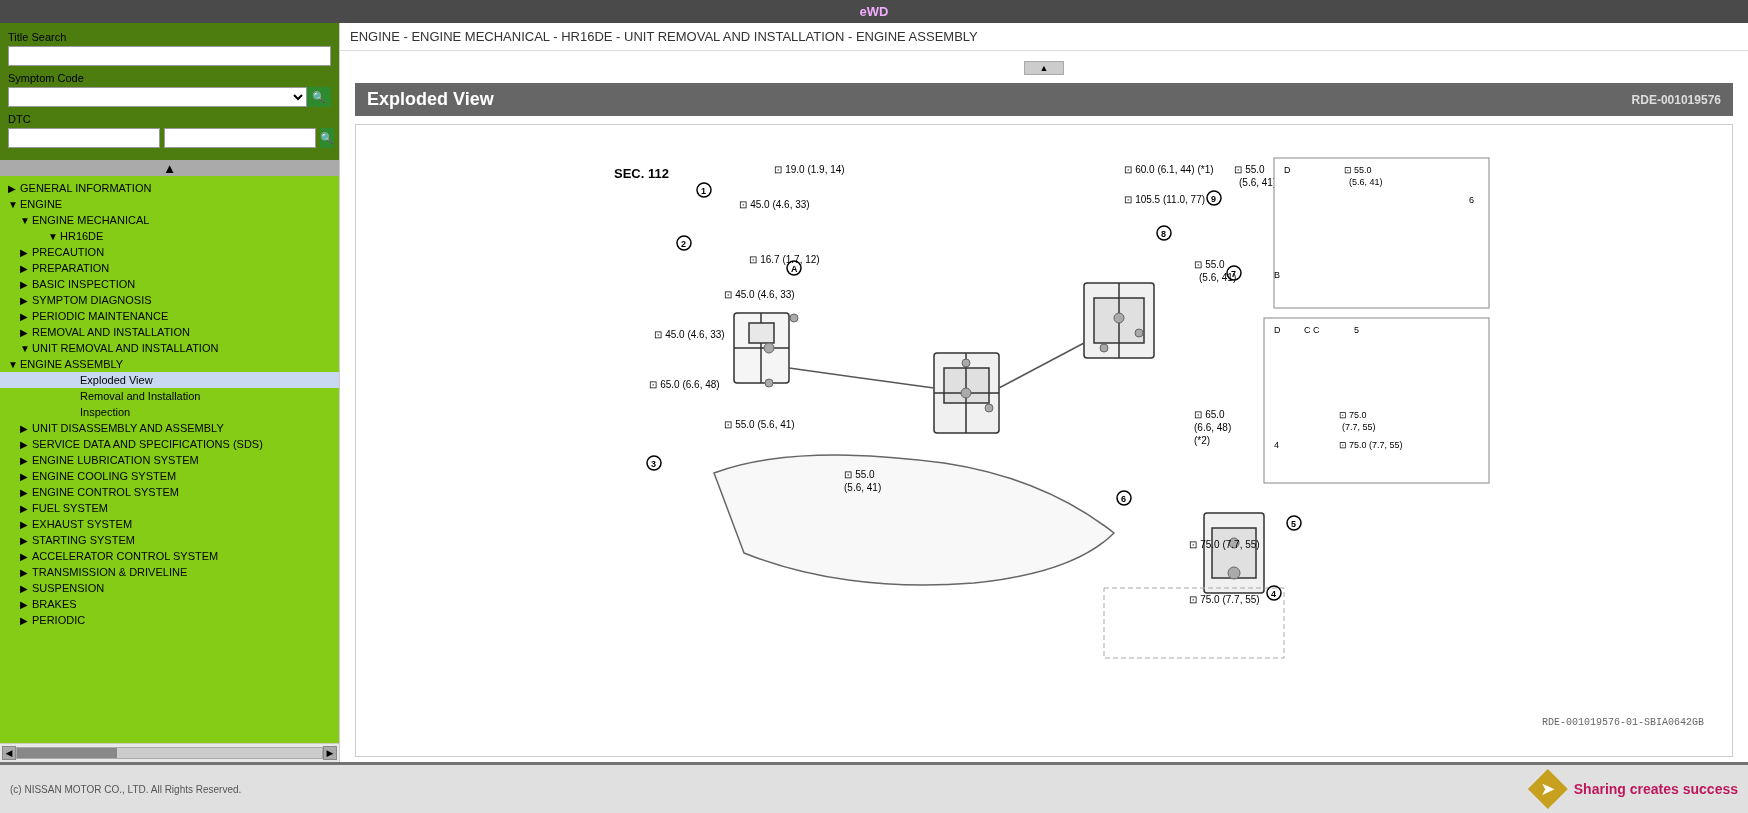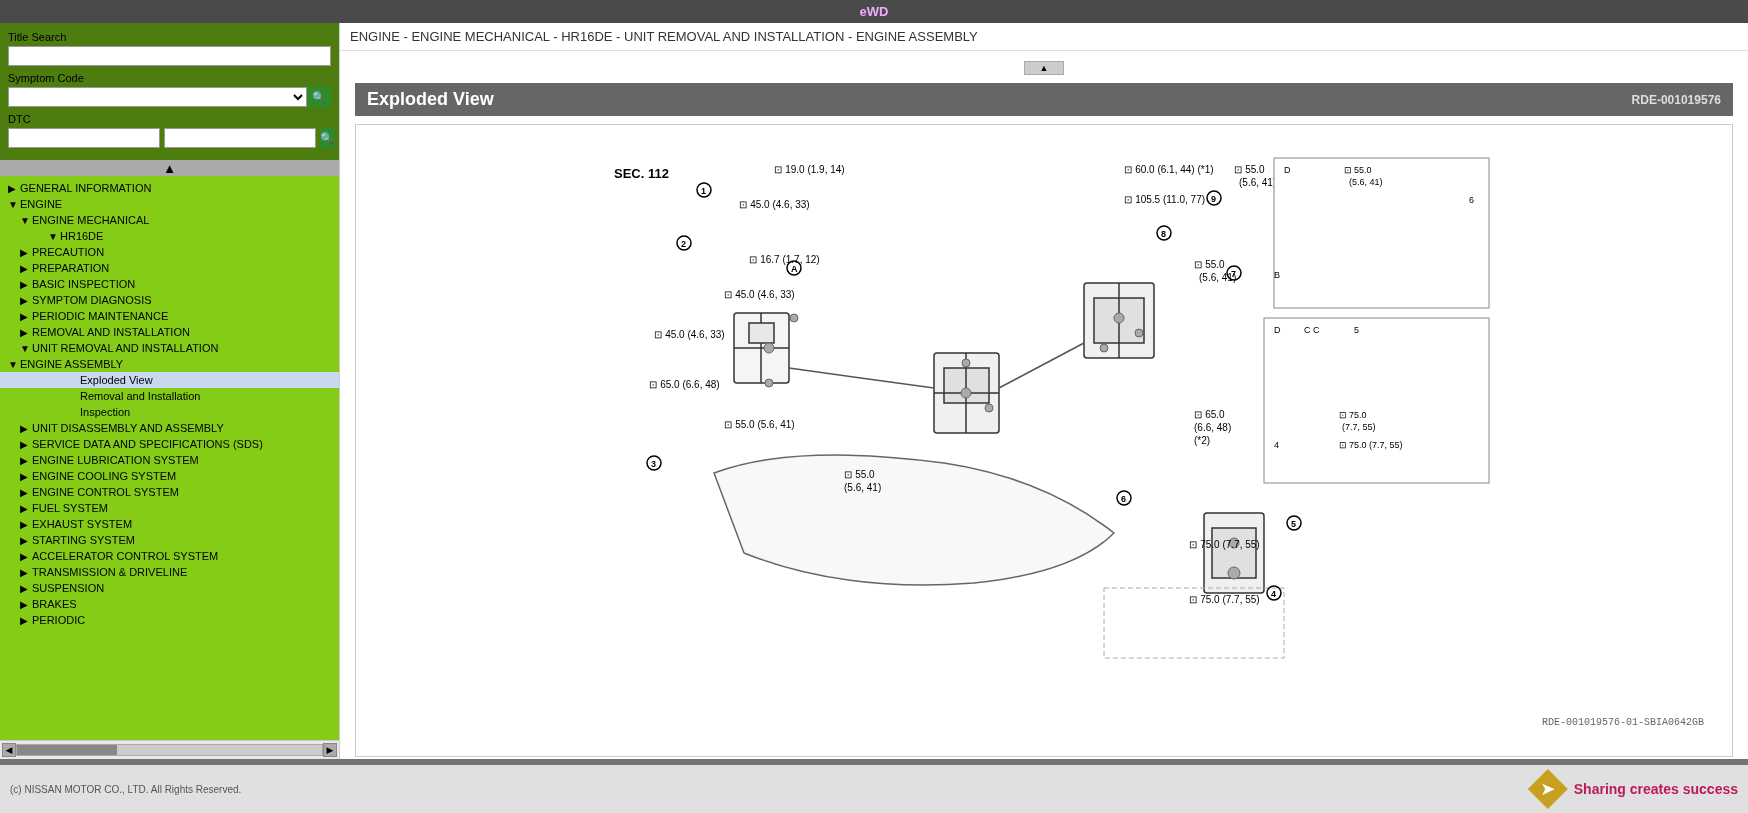--- a/index.html
+++ b/index.html
@@ -252,21 +252,21 @@
       margin-top: 4px;
       font-family: Liberation Mono, monospace;
     }
 
     #footer {
       background: #e0e0e0;
       text-align: center;
       padding: 4px;
       font-size: 10px;
       color: #555;
-      border-top: 6px solid #737373;
+      border-top: 3px solid #737373;
       display: flex;
       justify-content: space-between;
       align-items: center;
       padding: 4px 10px;
       gap: 12px;
     }
 
     .footer-logo {
       display: flex;
       align-items: center;

